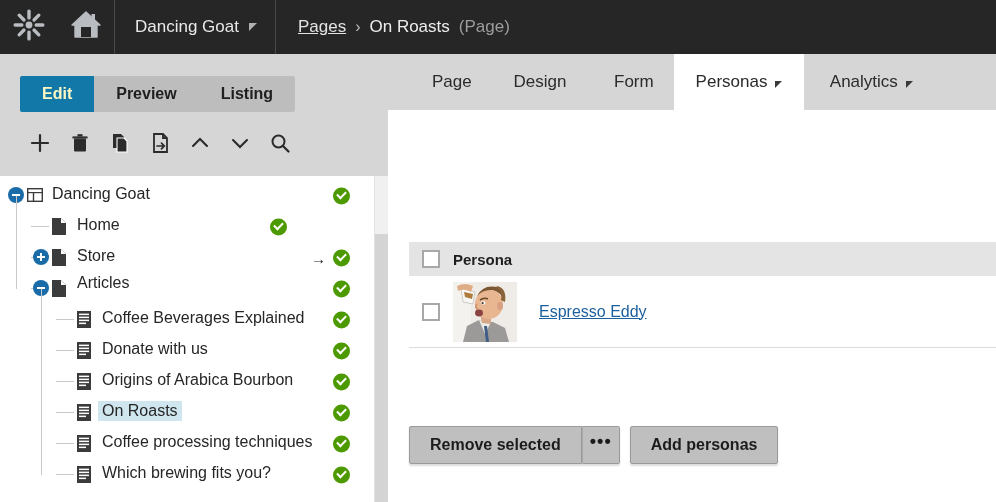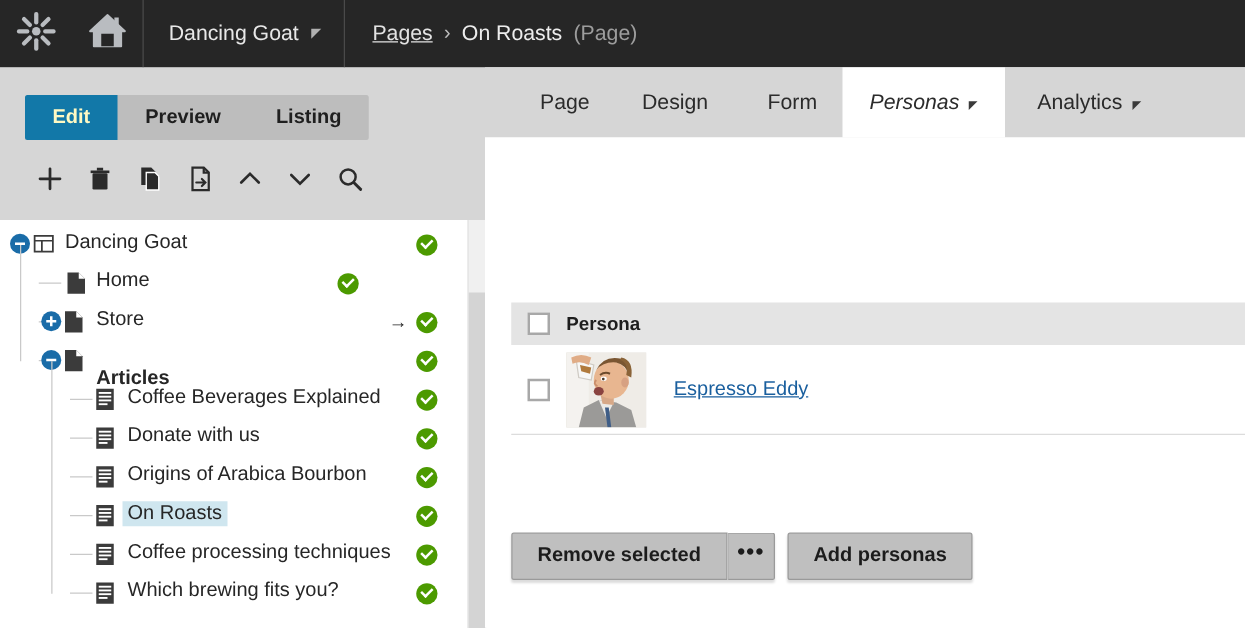--- a/index.html
+++ b/index.html
@@ -321,21 +321,21 @@
           <div class="tr-toggle" style="left: 8px; top: 7px;"></div>
           <span class="tr-icon" style="position: absolute; left: 26px; top: 6px;"><svg width="18" height="18" viewBox="0 0 18 18">
               <rect x="1" y="2" width="16" height="14" fill="#3b3b3b"></rect>
               <rect x="2.4" y="3.4" width="13.2" height="2.6" fill="#ffffff"></rect>
               <rect x="2.4" y="7.2" width="4.4" height="7.4" fill="#ffffff"></rect>
               <rect x="8.2" y="7.2" width="7.4" height="7.4" fill="#ffffff"></rect>
             </svg></span>
           <span class="tr-label" style="position: absolute; left: 48px; top: 4px;">Dancing Goat</span>
           <span class="tr-status"></span>
         </div>
-        <div class="tree-row" style="top: 35px; position: absolute; left: 0px; width: 311px; text-align: right;">
+        <div class="tree-row" style="top: 35px; position: absolute; left: 0px; width: 311px;">
           <div class="tree-line-h" style="left: 31px; width: 18px; top: 15px;"></div>
           <span class="tr-icon" style="position: absolute; left: 51px; top: 6px;"><svg width="16" height="19" viewBox="0 0 16 19">
               <path d="M1 1 H10 L15 6 V18 H1 Z" fill="#3b3b3b"></path>
               <path d="M10 1 L15 6 H10 Z" fill="#ffffff"></path>
             </svg></span>
           <span class="tr-label" style="position: absolute; left: 73px; top: 4px;">Home</span>
           <span class="tr-status"></span>
         </div>
         <div class="tree-row" style="top: 66px; position: absolute; left: 0px; width: 374px;">
           <div class="tree-line-h" style="left: 31px; width: 18px; top: 15px;"></div>
@@ -348,21 +348,21 @@
           <span class="tr-arrow">→</span>
           <span class="tr-status"></span>
         </div>
         <div class="tree-row" style="top: 97px; position: absolute; left: 0px; width: 374px;">
           <div class="tree-line-h" style="left: 31px; width: 18px; top: 15px;"></div>
           <div class="tr-toggle" style="left: 33px; top: 7px;"></div>
           <span class="tr-icon" style="position: absolute; left: 51px; top: 6px;"><svg width="16" height="19" viewBox="0 0 16 19">
               <path d="M1 1 H10 L15 6 V18 H1 Z" fill="#3b3b3b"></path>
               <path d="M10 1 L15 6 H10 Z" fill="#ffffff"></path>
             </svg></span>
-          <span class="tr-label" style="position: absolute; left: 73px; top: 20px; font-weight: bold;">Articles</span>
+          <span class="tr-label" style="position: absolute; left: 73px; top: 0;">Articles</span>
           <span class="tr-status"></span>
         </div>
         <div class="tree-row" style="top: 128px; position: absolute; left: 0px; width: 374px;">
           <div class="tree-line-h" style="left: 56px; width: 18px; top: 15px;"></div>
           <span class="tr-icon" style="position: absolute; left: 76px; top: 6px;"><svg width="16" height="19" viewBox="0 0 16 19">
               <rect x="1" y="1" width="14" height="17" fill="#3b3b3b"></rect>
               <rect x="3" y="3.6" width="10" height="1.5" fill="#ffffff"></rect>
               <rect x="3" y="6.6" width="10" height="1.5" fill="#ffffff"></rect>
               <rect x="3" y="9.6" width="10" height="1.5" fill="#ffffff"></rect>
               <rect x="3" y="12.6" width="7" height="1.5" fill="#ffffff"></rect>
@@ -445,21 +445,21 @@
   <div class="tabstrip" id="tabstrip">
       <div class="tab" style="left: 22px;">
         <span>Page</span>
       </div>
       <div class="tab" style="left: 103.6px;">
         <span>Design</span>
       </div>
       <div class="tab" style="left: 204px;">
         <span>Form</span>
       </div>
-      <div class="tab active" style="left: 285.6px; font-style: italic;">
+      <div class="tab active" style="left: 285.6px;">
         <span>Personas</span>
         <span class="tri"></span>
       </div>
       <div class="tab" style="left: 419.8px;">
         <span>Analytics</span>
         <span class="tri"></span>
       </div>
     </div>
 
   <div class="content">

